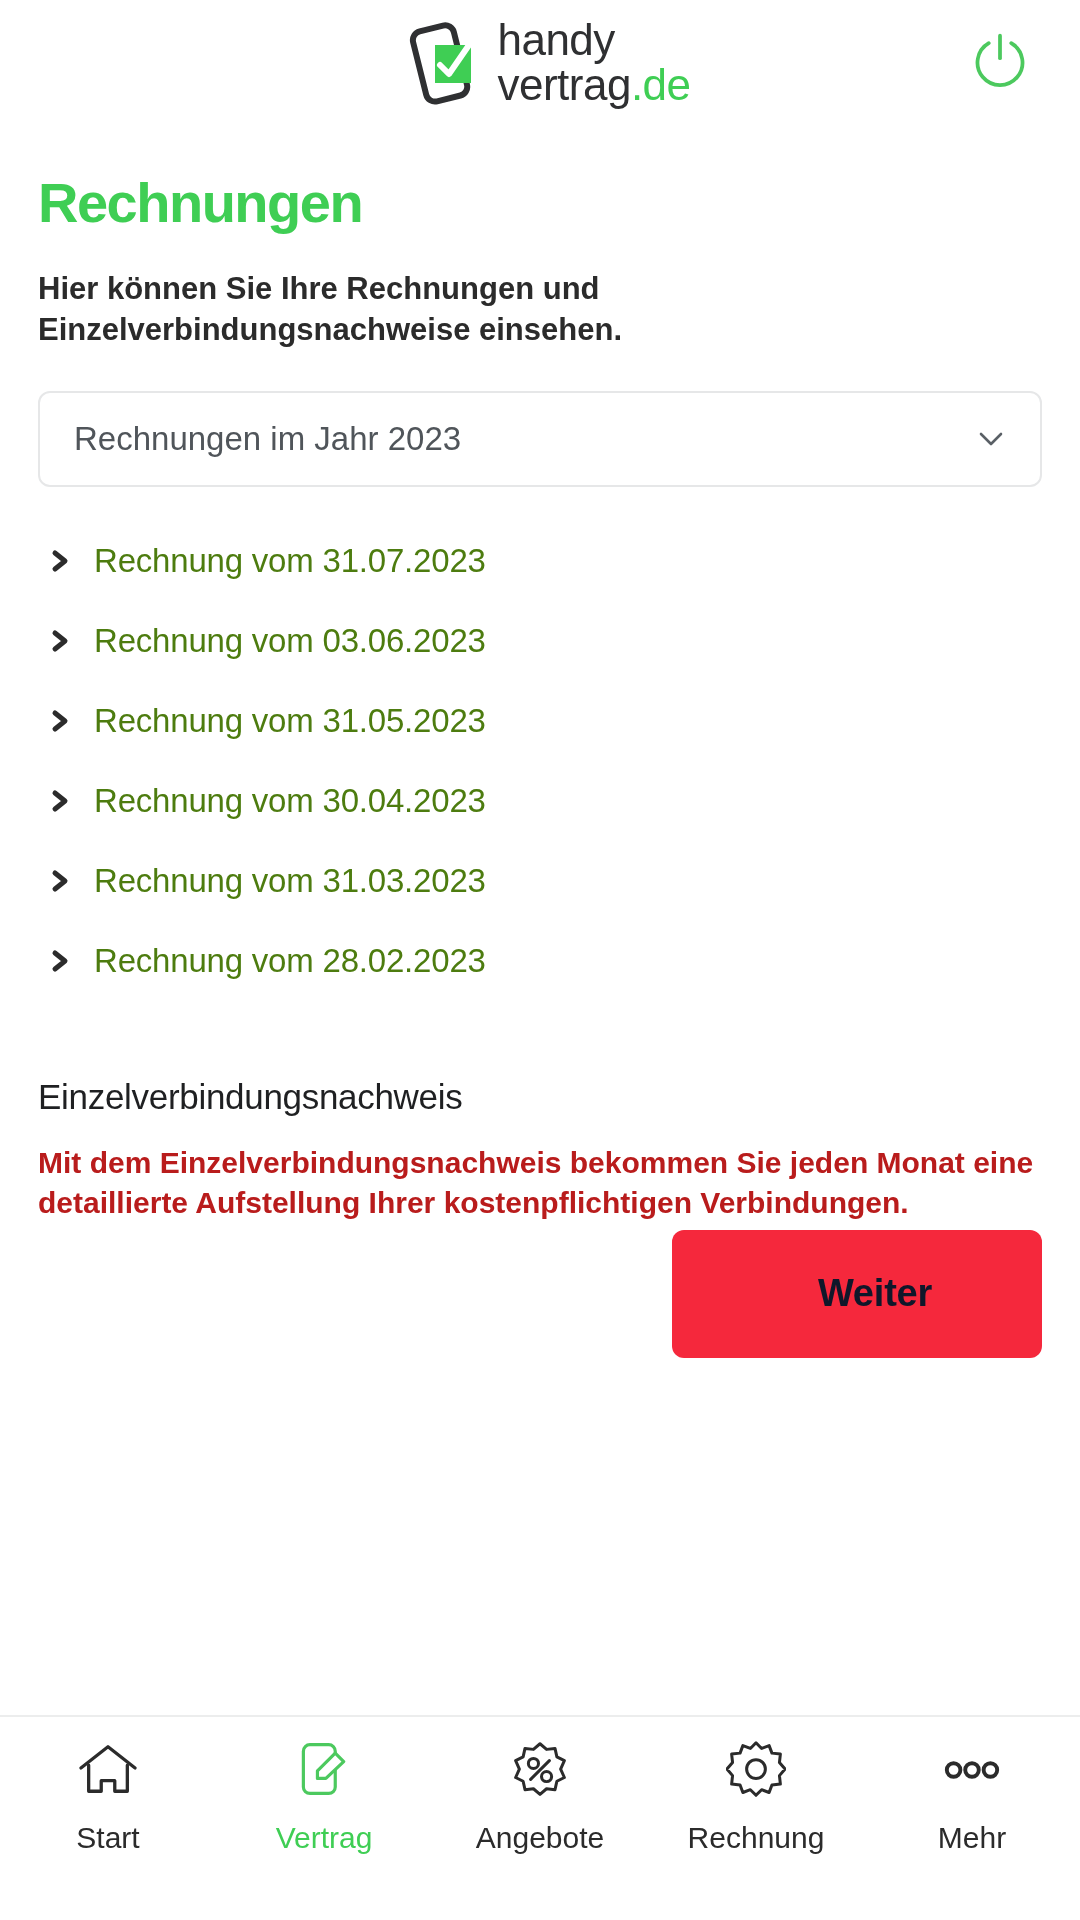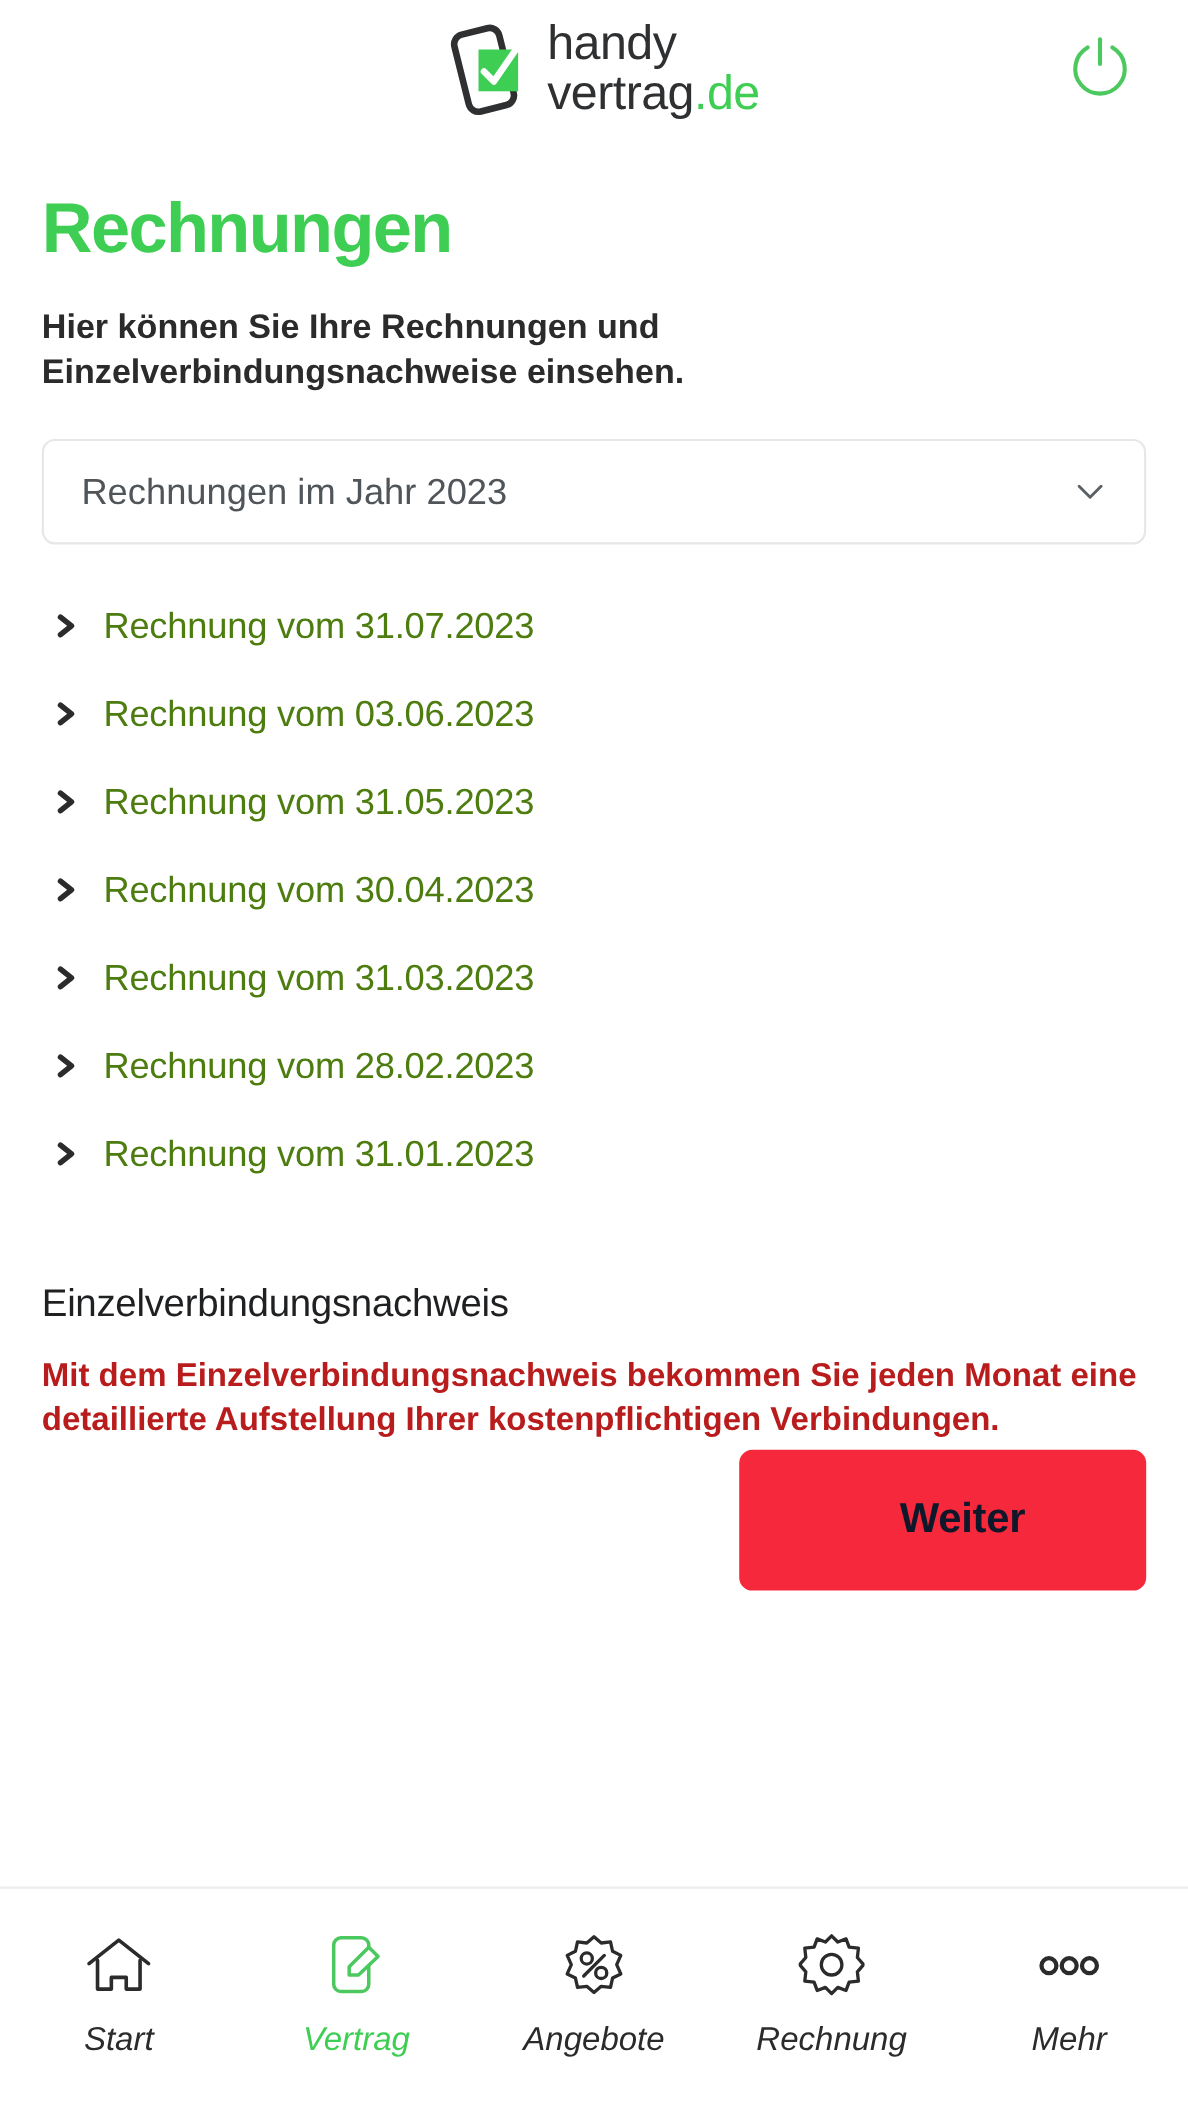--- a/index.html
+++ b/index.html
@@ -35,21 +35,21 @@
     position:absolute;
     right:48px; top:30px;
     width:64px; height:64px;
     display:flex; align-items:center; justify-content:center;
   }
 
   
   .content { padding:0 38px; }
   .page-title {
     margin-top:50px;
-    font-size:64px;
+    font-size:56px;
     font-weight:700;
     color:#3fce54;
     letter-spacing:-1.5px;
     line-height:1;
   }
   .page-sub {
     margin-top:38px;
     font-size:31px;
     font-weight:700;
     line-height:1.32;
@@ -128,22 +128,21 @@
 
   
   .bottom-nav {
     position:absolute;
     left:0; right:0; bottom:0;
     height:205px;
     border-top:2px solid #eceded;
     background:#fff;
     display:flex;
     align-items:flex-start;
-    padding-top:37px;
-    font-style:italic;
+    padding-top:20px;
   }
   .nav-item {
     flex:1;
     display:flex;
     flex-direction:column;
     align-items:center;
     gap:18px;
   }
   .nav-icon { height:66px; display:flex; align-items:center; justify-content:center; }
   .nav-label { font-size:30px; color:#2b2b2b; font-weight:400; }
@@ -234,28 +233,20 @@
         <span class="invoice-label">Rechnung vom 31.03.2023</span>
       </div>
       <div class="invoice-item">
         <span class="arrow-ic">
           <svg viewBox="0 0 22 26" width="22" height="26">
               <path d="M5 5 L15 13 L5 21" fill="none" stroke="#2b2b2b" stroke-width="5" stroke-linecap="round" stroke-linejoin="round"></path>
             </svg>
         </span>
         <span class="invoice-label">Rechnung vom 28.02.2023</span>
       </div>
-      <div class="invoice-item">
-        <span class="arrow-ic">
-          <svg viewBox="0 0 22 26" width="22" height="26">
-              <path d="M5 5 L15 13 L5 21" fill="none" stroke="#2b2b2b" stroke-width="5" stroke-linecap="round" stroke-linejoin="round"></path>
-            </svg>
-        </span>
-        <span class="invoice-label">Rechnung vom 31.01.2023</span>
-      </div>
     </div>
 
     <div class="evn">
       <h2 class="evn-title">Einzelverbindungsnachweis</h2>
       <p class="evn-text">Mit dem Einzelverbindungsnachweis bekommen Sie jeden Monat eine detaillierte Aufstellung Ihrer kostenpflichtigen Verbindungen.</p>
       <div class="cta-row">
         <button class="cta-btn">Weiter</button>
       </div>
     </div>
   </div>

